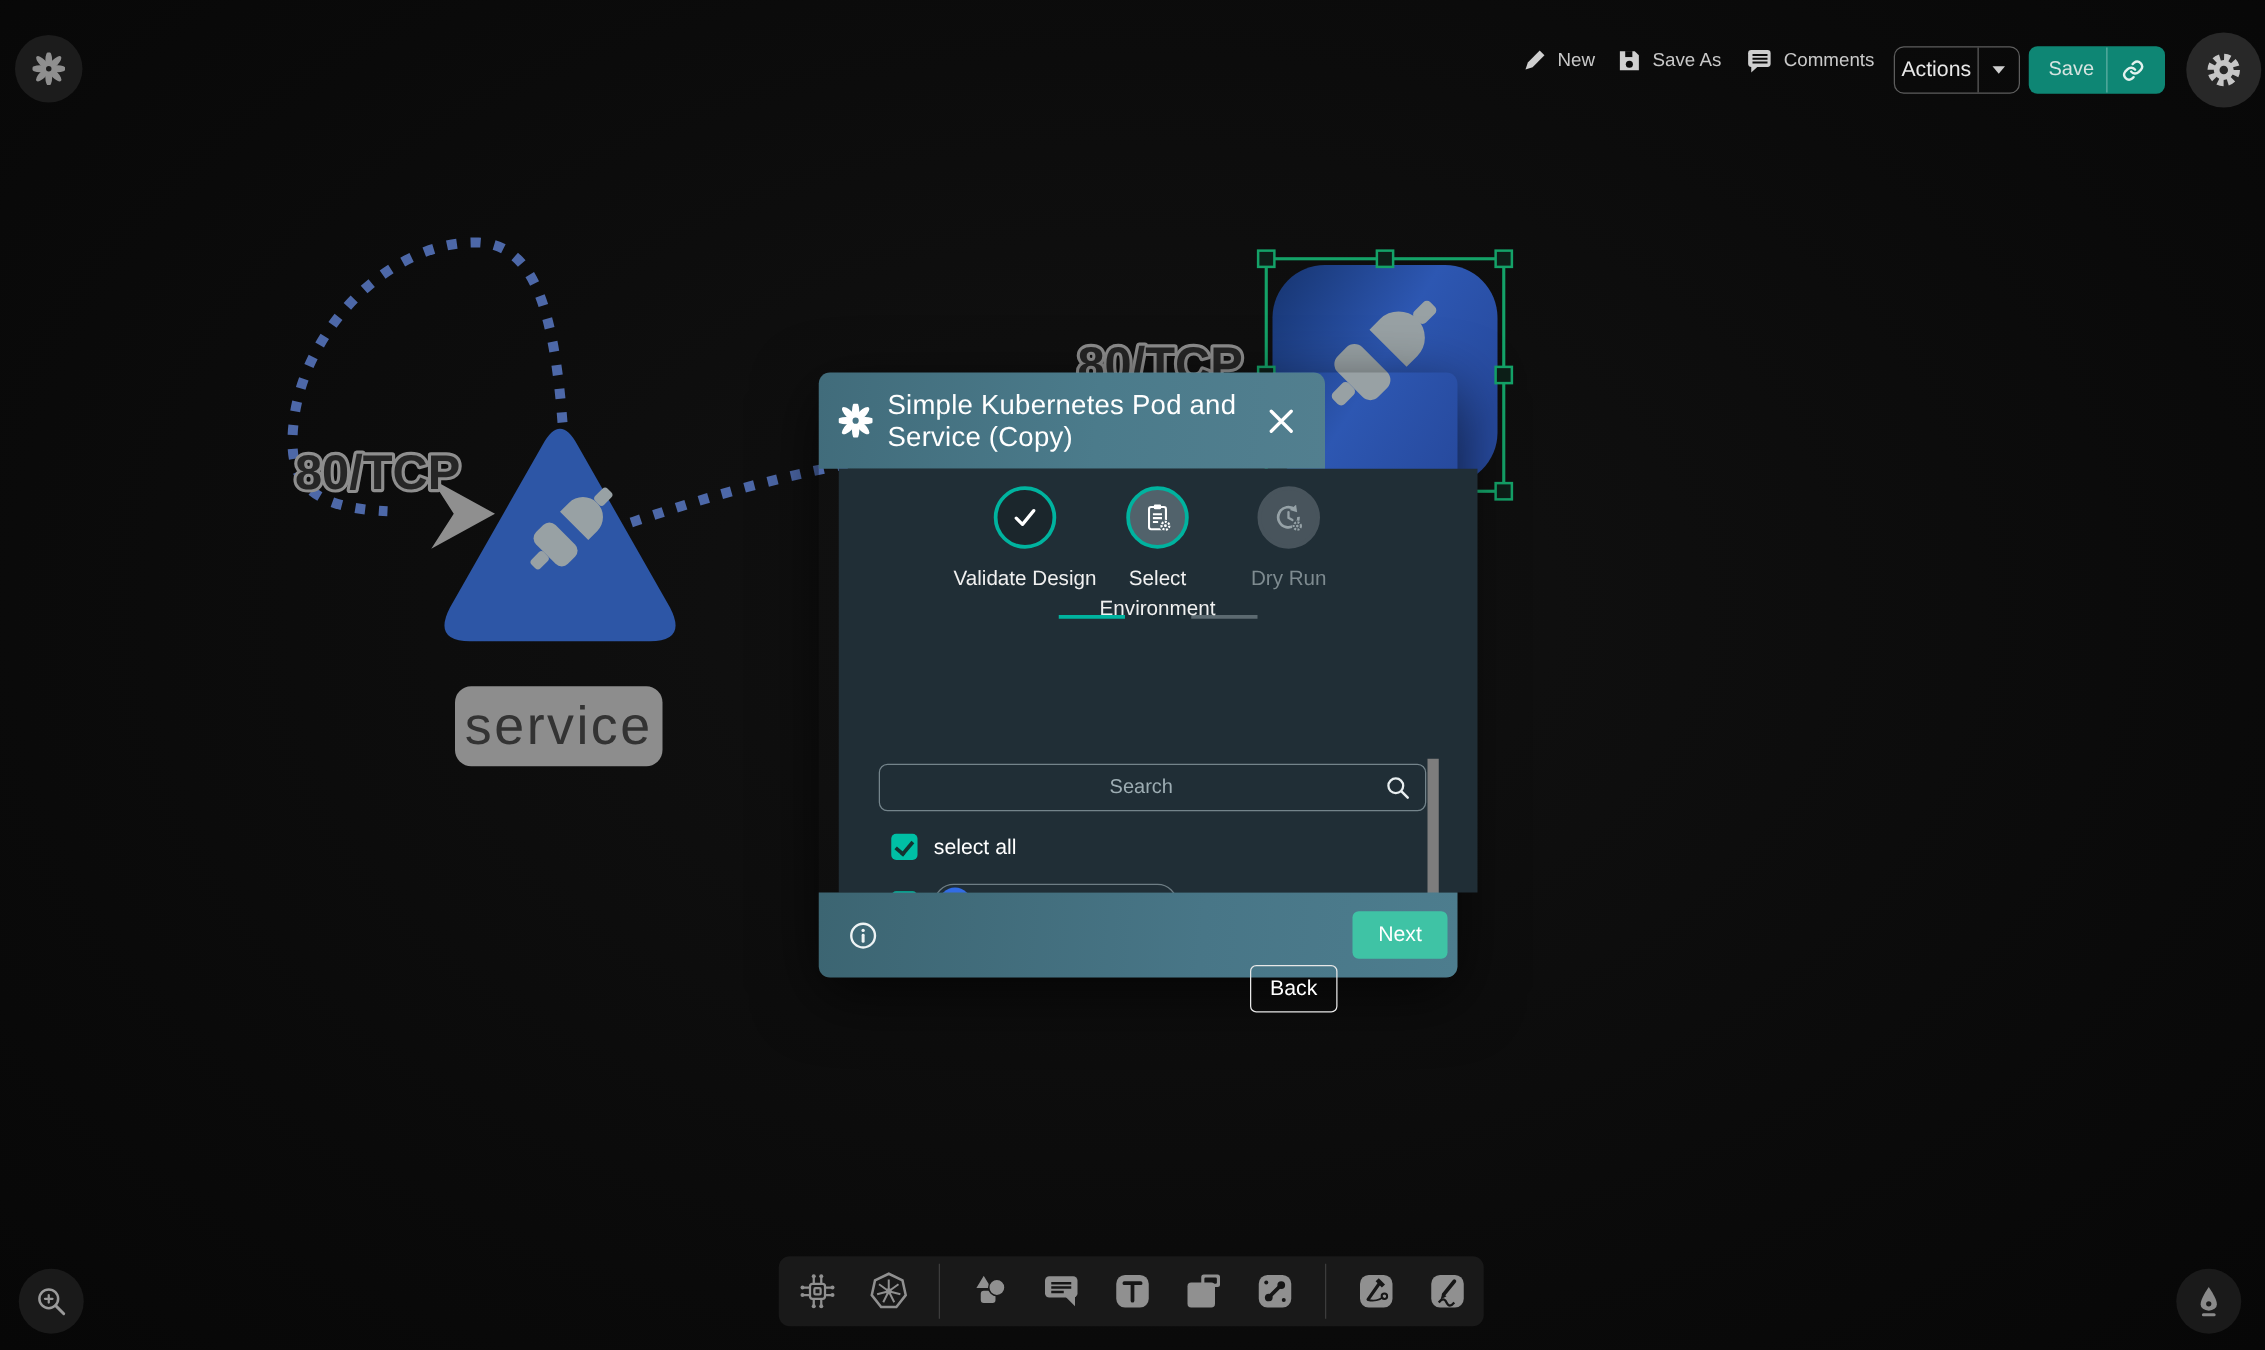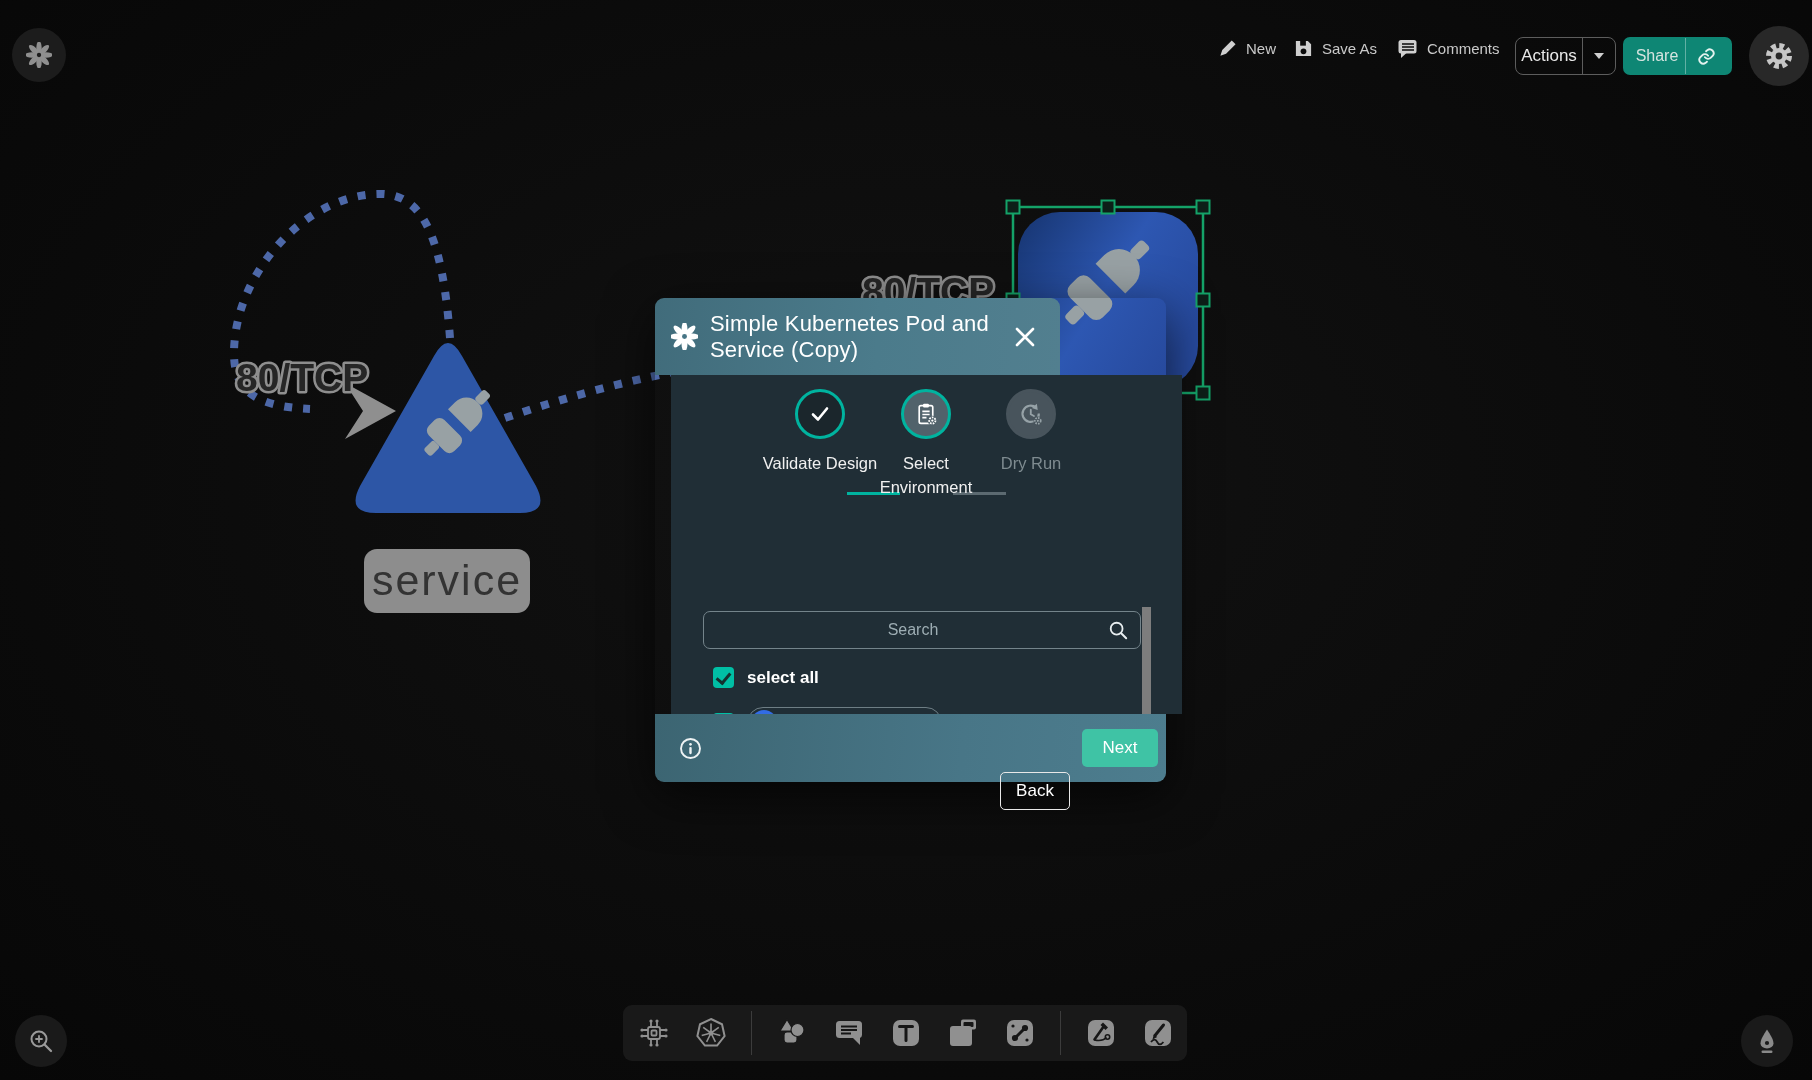--- a/index.html
+++ b/index.html
@@ -58,21 +58,21 @@
   .search-box{position:absolute;left:32px;top:236px;width:438px;height:38px;border:1px solid #74848b;
     border-radius:7px;display:flex;align-items:center;padding:0 12px 0 14px;}
   .search-box input{flex:1;background:transparent;border:none;outline:none;color:#dfe8ea;font-size:16px;text-align:center;}
   .search-box input::placeholder{color:#9dadb3;}
 
   
   .checkbox{width:21px;height:21px;border-radius:4px;background:#00bfa5;position:relative;flex:none;}
   .checkbox::after{content:"";position:absolute;left:6px;top:2.5px;width:6px;height:11px;
     border:solid #143230;border-width:0 3px 3px 0;transform:rotate(40deg);}
   .row-select-all{position:absolute;left:42px;top:292px;display:flex;align-items:center;gap:13px;}
-  .row-select-all .lbl{color:#fff;font-size:17px;font-weight:bold;}
+  .row-select-all .lbl{color:#fff;font-size:17px;font-weight:normal;}
   .row-env{position:absolute;left:42px;top:332px;display:flex;align-items:center;gap:13px;}
   .env-chip{height:32px;border:1px solid #6e7e85;border-radius:16px;display:flex;align-items:center;
     padding:0 18px 0 3px;gap:9px;}
   .k8s-badge{position:relative;width:26px;height:26px;flex:none;}
   .k8s-circle{width:26px;height:26px;border-radius:50%;background:#326ce5;display:flex;align-items:center;justify-content:center;}
   .k8s-dot{position:absolute;right:-2px;bottom:-2px;width:10px;height:10px;border-radius:50%;
     background:#00bfa5;border:2px solid #202e36;}
   .env-chip .lbl{color:#e9eef0;font-size:15px;}
 
   
@@ -196,21 +196,21 @@
     <div class="actions-btn">
       <span class="lbl">Actions</span>
       <span class="arrow-zone">
         <svg width="12" height="8" viewBox="0 0 12 8">
           <polygon points="1,1 11,1 6,7" fill="#cfcfcf"></polygon>
         </svg>
       </span>
     </div>
 
     <button class="share-btn">
-      <span class="lbl">Share</span>
+      <span class="lbl">Save</span>
       <span class="link-zone">
         <svg width="19" height="19" viewBox="0 0 24 24">
           <g fill="none" stroke="#e2f2ee" stroke-width="2.4" stroke-linecap="round">
             <path d="M10 13a5 5 0 0 0 7.5.5l2.5-2.5a5 5 0 0 0-7-7l-1.5 1.4"></path>
             <path d="M14 11a5 5 0 0 0-7.5-.5L4 13a5 5 0 0 0 7 7l1.5-1.4"></path>
           </g>
         </svg>
       </span>
     </button>
 

